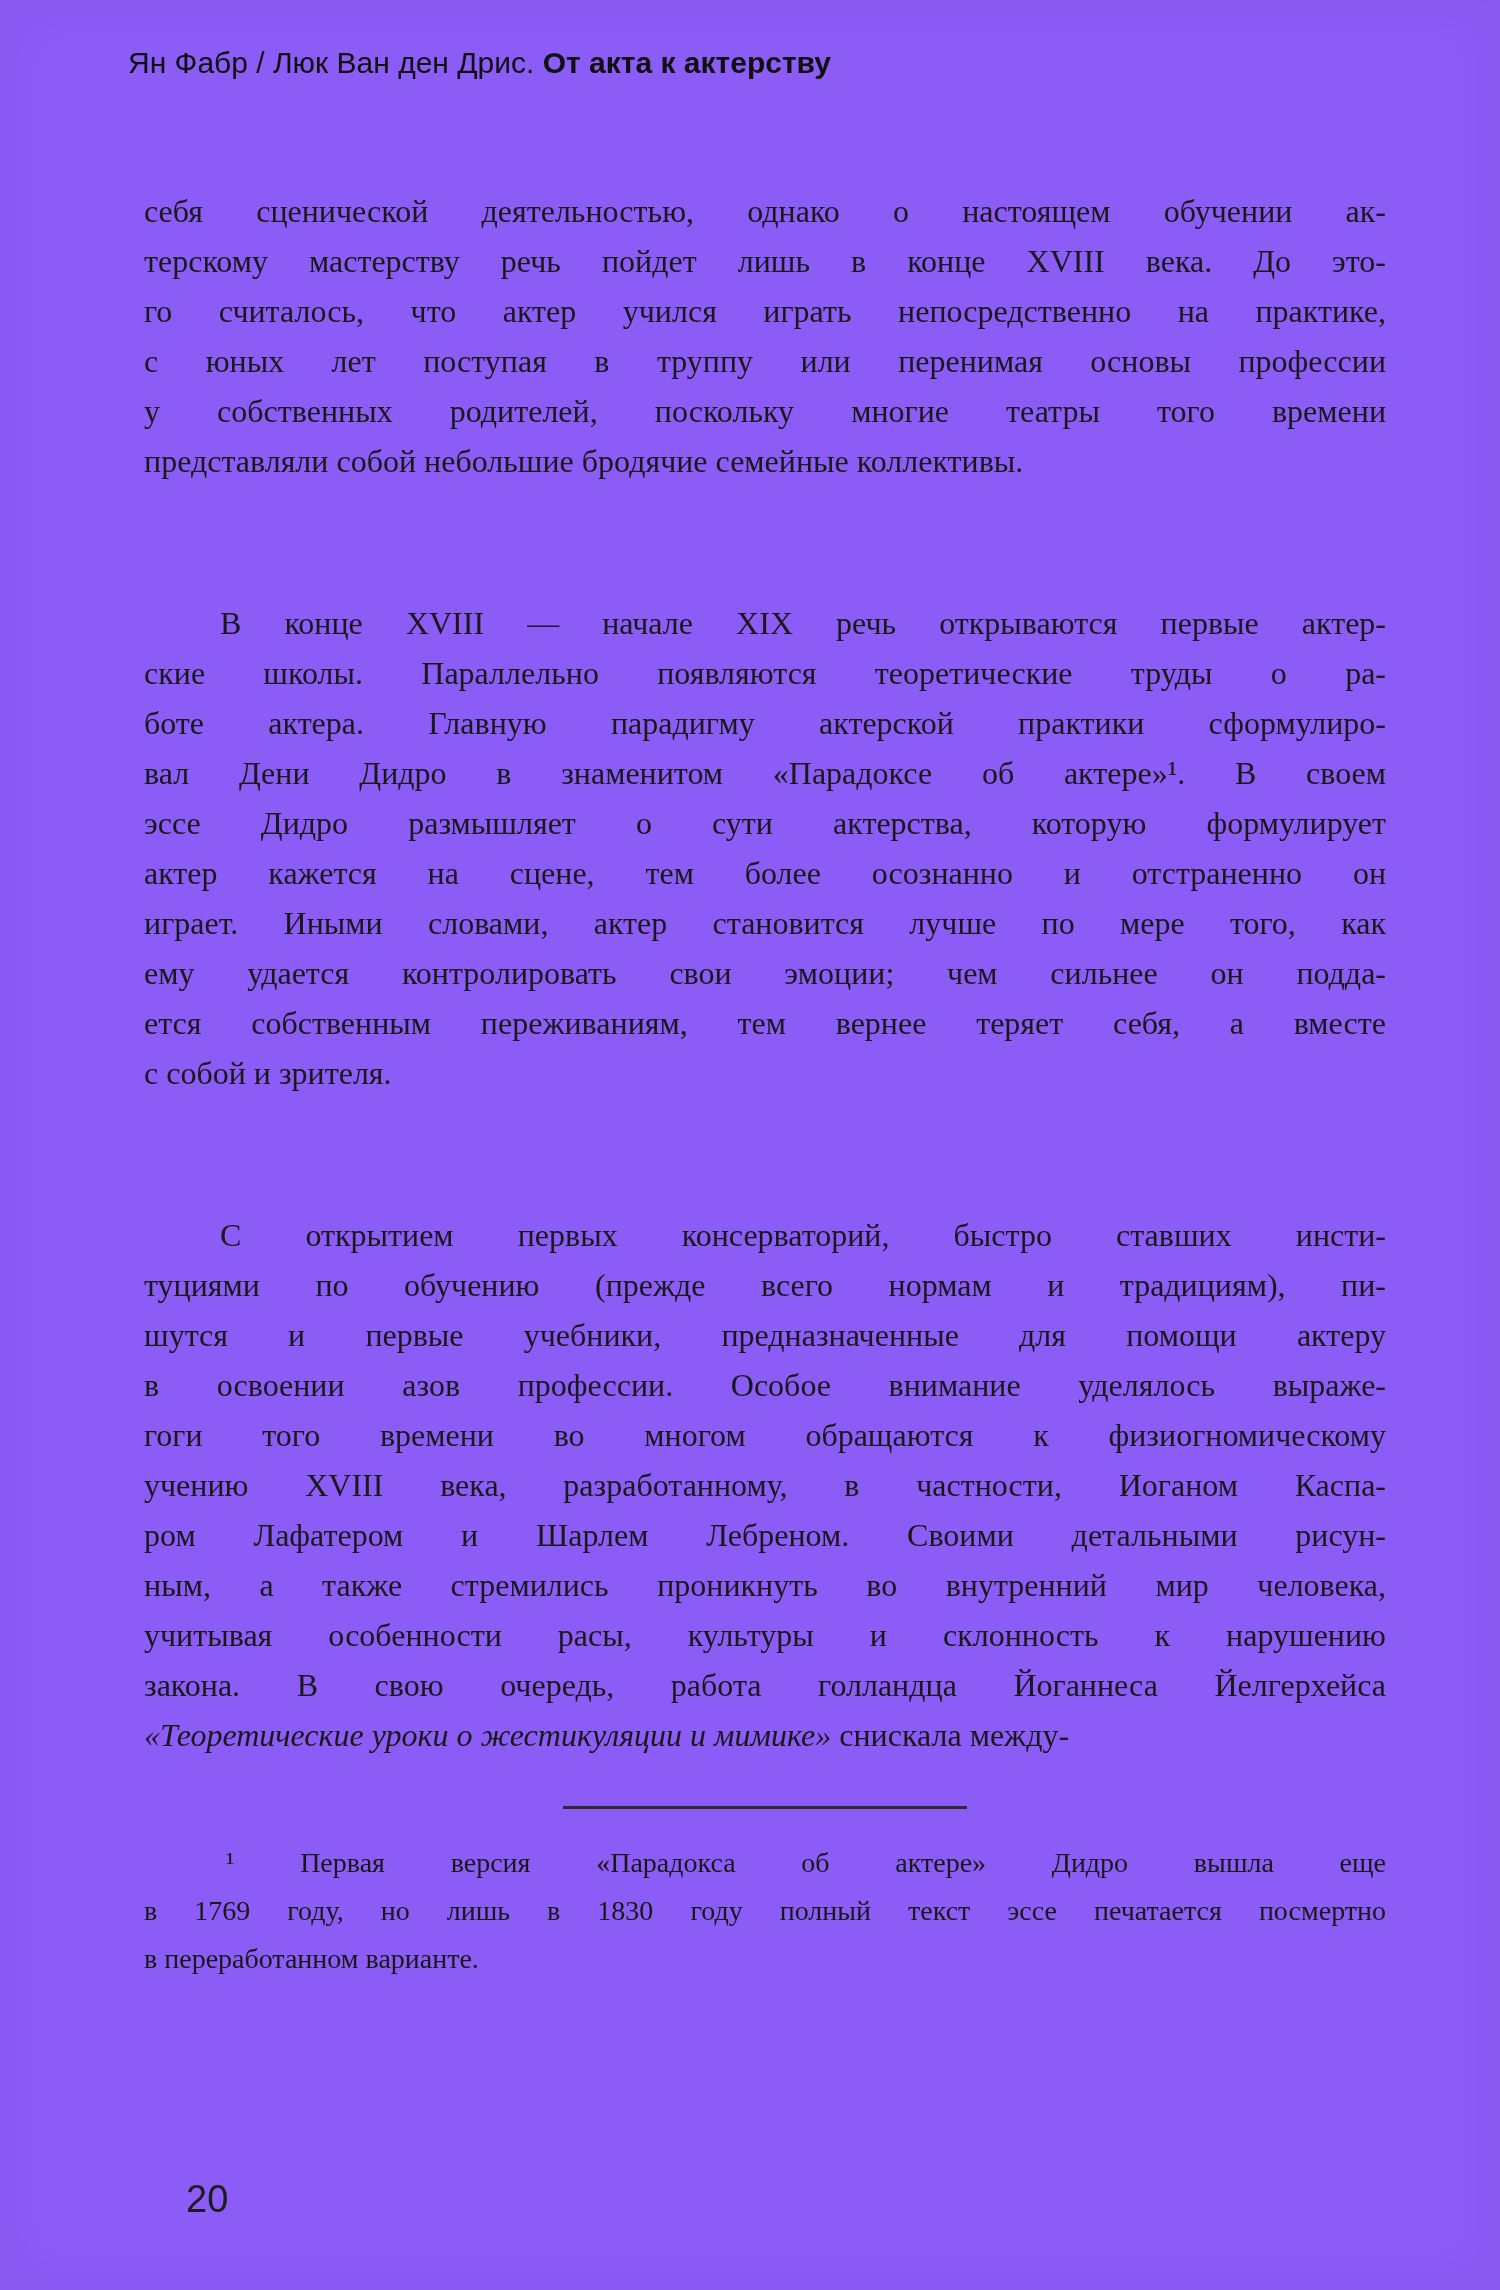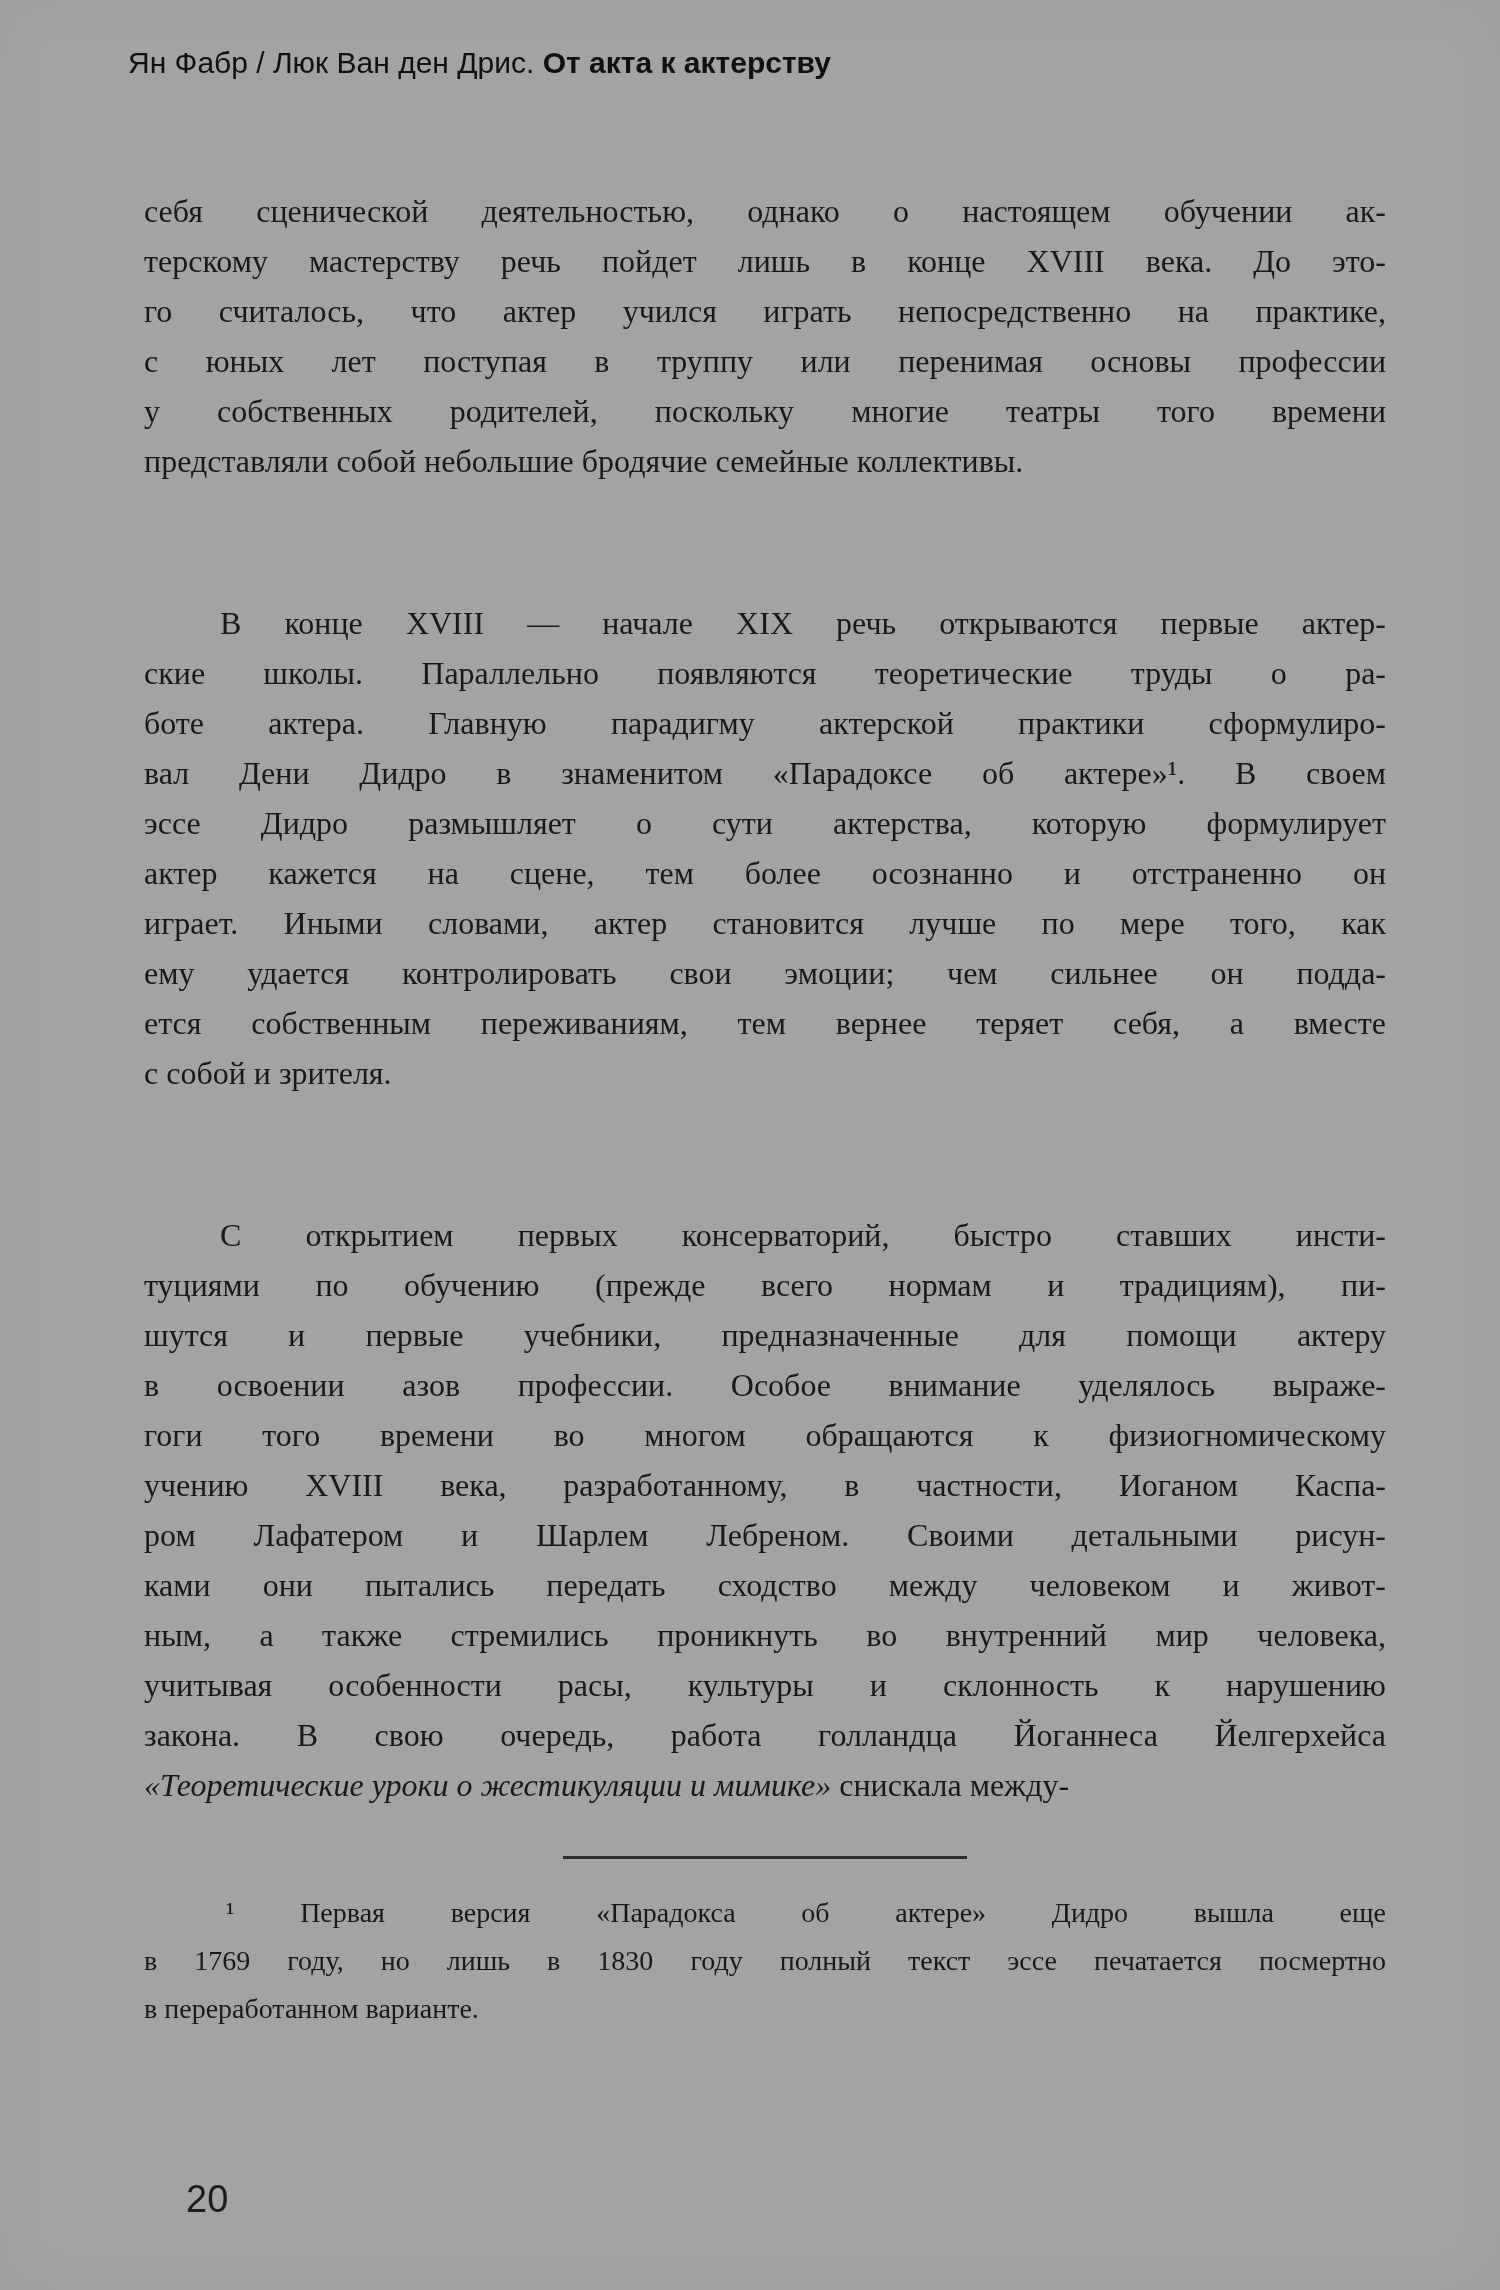--- a/index.html
+++ b/index.html
@@ -5,21 +5,21 @@
   html, body {
     margin: 0;
     padding: 0;
     background: #e8e8e6;
   }
   .page {
     position: relative;
     width: 1500px;
     height: 2290px;
     margin: 0 auto;
-    background: #a3a3a3;
+    background: #8b5cf6;
     box-shadow: inset 0 0 60px rgba(0,0,0,0.04);
     overflow: hidden;
     color: #1b1b1b;
   }
   .running-header {
     position: absolute;
     left: 128px;
     top: 44px;
     width: 1280px;
     font-family: "Liberation Sans", "DejaVu Sans", sans-serif;
@@ -110,21 +110,20 @@
           <div class="line last">с собой и зрителя.</div>
         </div>
         <div class="para indent">
           <div class="line first">С открытием первых консерваторий, быстро ставших инсти-</div>
           <div class="line">туциями по обучению (прежде всего нормам и традициям), пи-</div>
           <div class="line">шутся и первые учебники, предназначенные для помощи актеру</div>
           <div class="line">в освоении азов профессии. Особое внимание уделялось выраже-</div>
           <div class="line">гоги того времени во многом обращаются к физиогномическому</div>
           <div class="line">учению XVIII века, разработанному, в частности, Иоганом Каспа-</div>
           <div class="line">ром Лафатером и Шарлем Лебреном. Своими детальными рисун-</div>
-          <div class="line">ками они пытались передать сходство между человеком и живот-</div>
           <div class="line">ным, а также стремились проникнуть во внутренний мир человека,</div>
           <div class="line">учитывая особенности расы, культуры и склонность к нарушению</div>
           <div class="line">закона. В свою очередь, работа голландца Йоганнеса Йелгерхейса</div>
           <div class="line last"><i>«Теоретические уроки о жестикуляции и мимике»</i><span> снискала между-</span></div>
         </div>
       </div>
 
     <hr class="footnote-rule">
 
     <div class="footnote-block">

